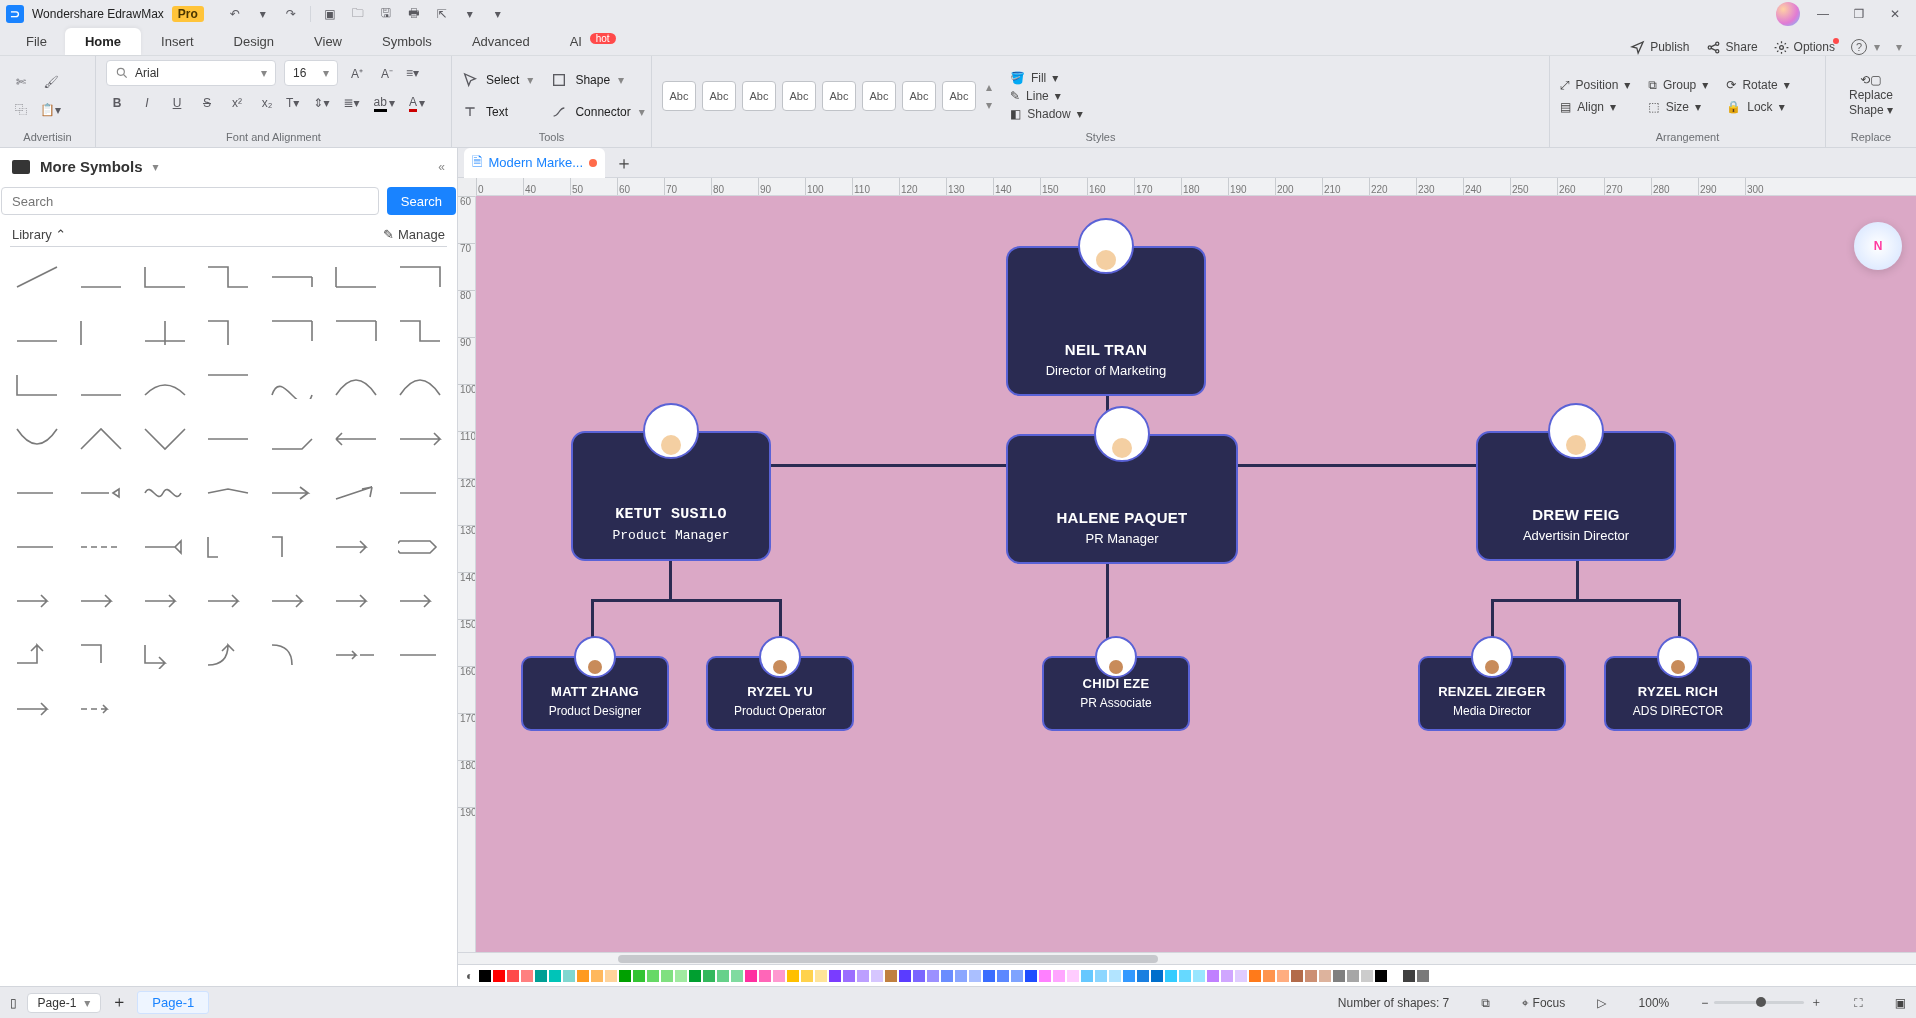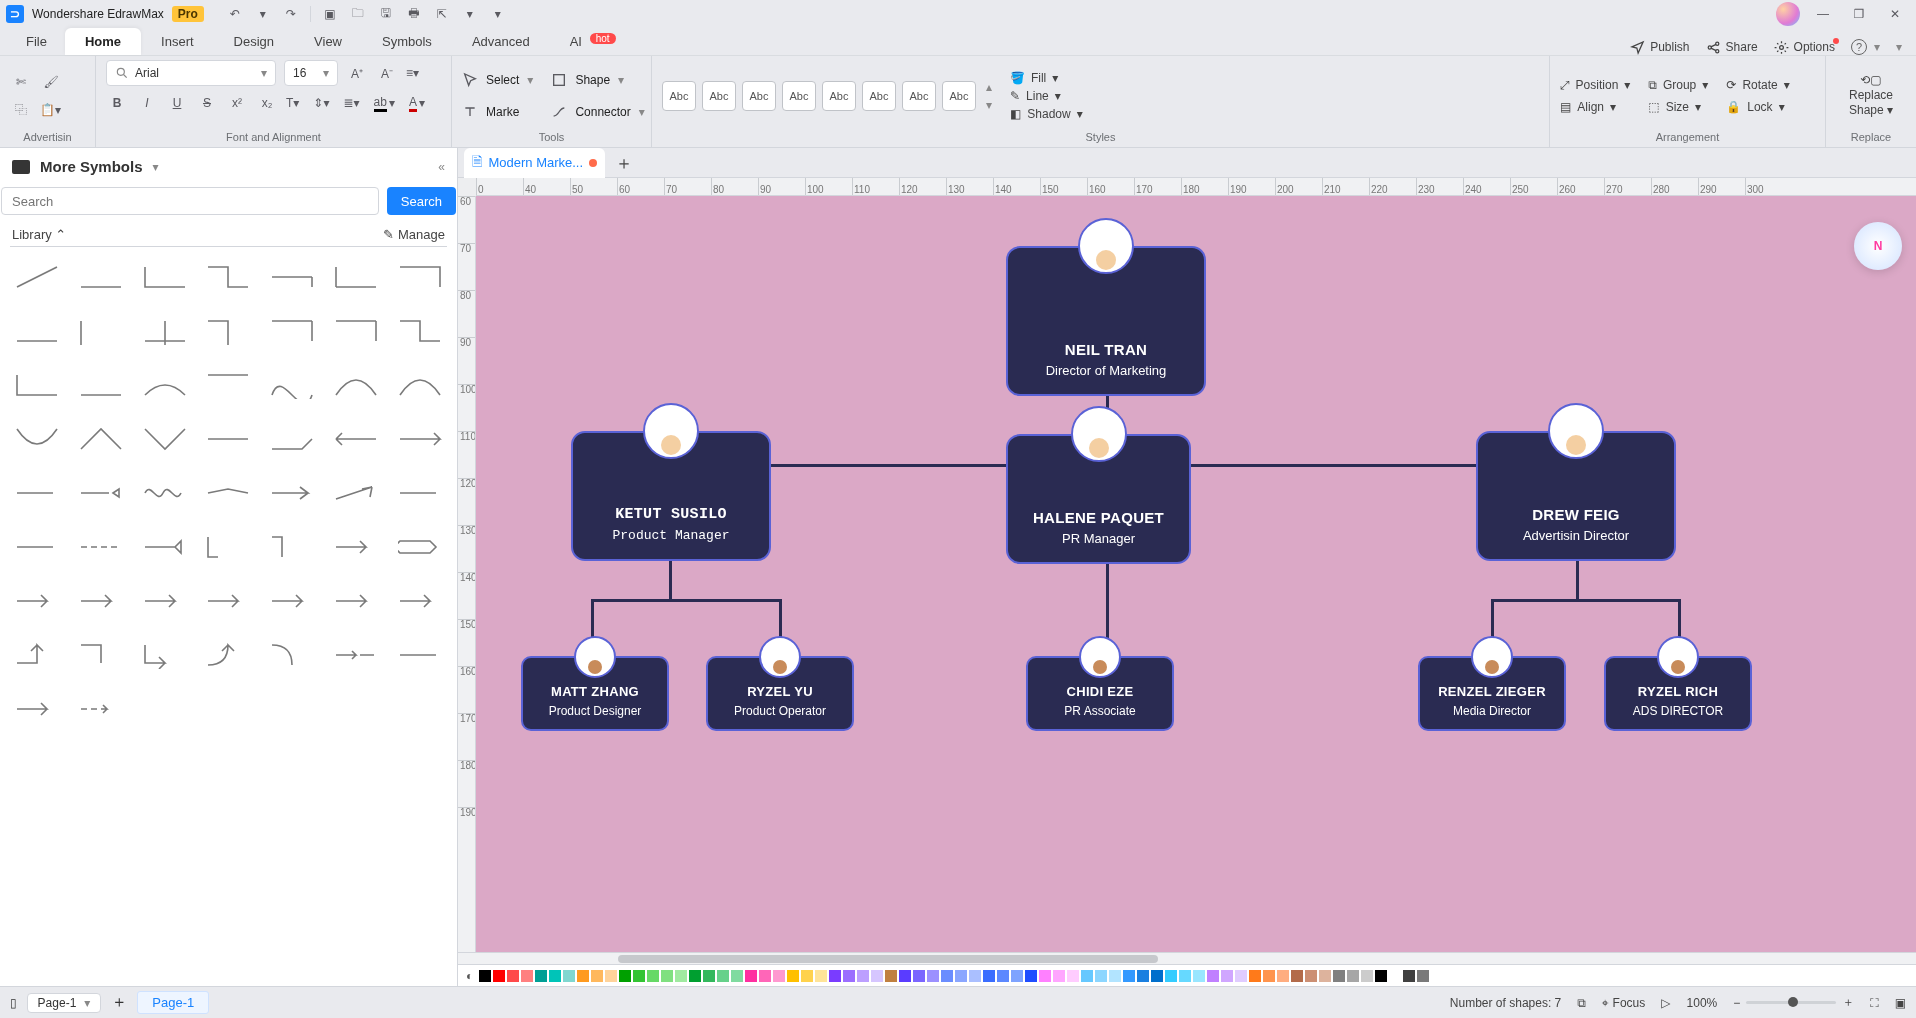--- a/index.html
+++ b/index.html
@@ -130,21 +130,21 @@
   .color-strip .eyedrop{margin-right:4px;color:#555;}
   .swatch{width:12px;height:12px;cursor:pointer;}
   
   .h-scroll{height:12px;background:#f0f1f3;border-top:1px solid var(--border);position:relative;}
   .h-scroll .thumb{position:absolute;left:160px;width:540px;top:2px;height:8px;background:#c6c8cc;border-radius:4px;}
 
   .statusbar{height:32px;display:flex;align-items:center;justify-content:space-between;background:var(--status-bg);border-top:1px solid var(--border);padding:0 10px;gap:12px;}
   .sb-left{display:flex;align-items:center;gap:10px;}
   .page-select{display:flex;align-items:center;gap:8px;border:1px solid var(--border);background:#fff;border-radius:4px;padding:2px 10px;cursor:pointer;}
   .page-tab{color:var(--accent);padding:3px 14px;border:1px solid #cfe2ff;background:#eef5ff;border-radius:3px;cursor:pointer;font-size:13px;}
-  .sb-right{display:flex;align-items:center;gap:16px;color:#444;}
+  .sb-right{display:flex;align-items:center;gap:32px;color:#444;}
   .zoom-slider{display:flex;align-items:center;gap:6px;}
   .zoom-track{width:90px;height:3px;background:#cfd2d6;border-radius:2px;position:relative;}
   .zoom-thumb{position:absolute;left:42px;top:-4px;width:10px;height:10px;border-radius:50%;background:#555;}
   .sb-btn{cursor:pointer;display:flex;align-items:center;gap:4px;}
 </style>
 </head>
 <body>
 
 <div class="window">
 
@@ -286,21 +286,21 @@
             <svg width="16" height="16" viewBox="0 0 24 24">
                 <path fill="none" stroke="currentColor" stroke-width="2" d="M4 3l6 17 3-7 7-3z"></path>
               </svg>
             <span>Select</span>
               <span style="color:#888;">▾</span>
           </div>
           <div class="tool-btn">
             <svg width="16" height="16" viewBox="0 0 24 24">
                 <path fill="none" stroke="currentColor" stroke-width="2" d="M5 6h14M12 6v12"></path>
               </svg>
-            <span>Marke</span>
+            <span>Text</span>
           </div>
         </div>
         <div class="tool-col">
           <div class="tool-btn">
             <svg width="16" height="16" viewBox="0 0 24 24">
                 <rect x="4" y="4" width="16" height="16" fill="none" stroke="currentColor" stroke-width="2"></rect>
               </svg>
             <span>Shape</span>
               <span style="color:#888;">▾</span>
           </div>
@@ -850,21 +850,21 @@
               <div class="node-title">Director of Marketing</div>
             </div>
 
             <div class="node" style="left:95px;top:235px;width:200px;height:130px;font-family:Liberation Mono, monospace;">
               <div class="avatar">
                   <div class="head"></div>
                 </div>
               <div class="node-name">KETUT SUSILO</div>
               <div class="node-title">Product Manager</div>
             </div>
-            <div class="node" style="left:530px;top:238px;width:185px;height:130px;">
+            <div class="node" style="left:530px;top:238px;width:232px;height:130px;">
               <div class="avatar">
                   <div class="head"></div>
                 </div>
               <div class="node-name">HALENE PAQUET</div>
               <div class="node-title">PR Manager</div>
             </div>
             <div class="node" style="left:1000px;top:235px;width:200px;height:130px;">
               <div class="avatar">
                   <div class="head"></div>
                 </div>
@@ -879,21 +879,21 @@
               <div class="node-name">MATT ZHANG</div>
               <div class="node-title">Product Designer</div>
             </div>
             <div class="node sm" style="left:230px;top:460px;width:148px;height:75px;">
               <div class="avatar">
                   <div class="head"></div>
                 </div>
               <div class="node-name">RYZEL YU</div>
               <div class="node-title">Product Operator</div>
             </div>
-            <div class="node sm" style="left:550px;top:460px;width:148px;height:75px;">
+            <div class="node sm" style="left:566px;top:460px;width:148px;height:75px;justify-content:center;">
               <div class="avatar">
                   <div class="head"></div>
                 </div>
               <div class="node-name">CHIDI EZE</div>
               <div class="node-title">PR Associate</div>
             </div>
             <div class="node sm" style="left:942px;top:460px;width:148px;height:75px;">
               <div class="avatar">
                   <div class="head"></div>
                 </div>

